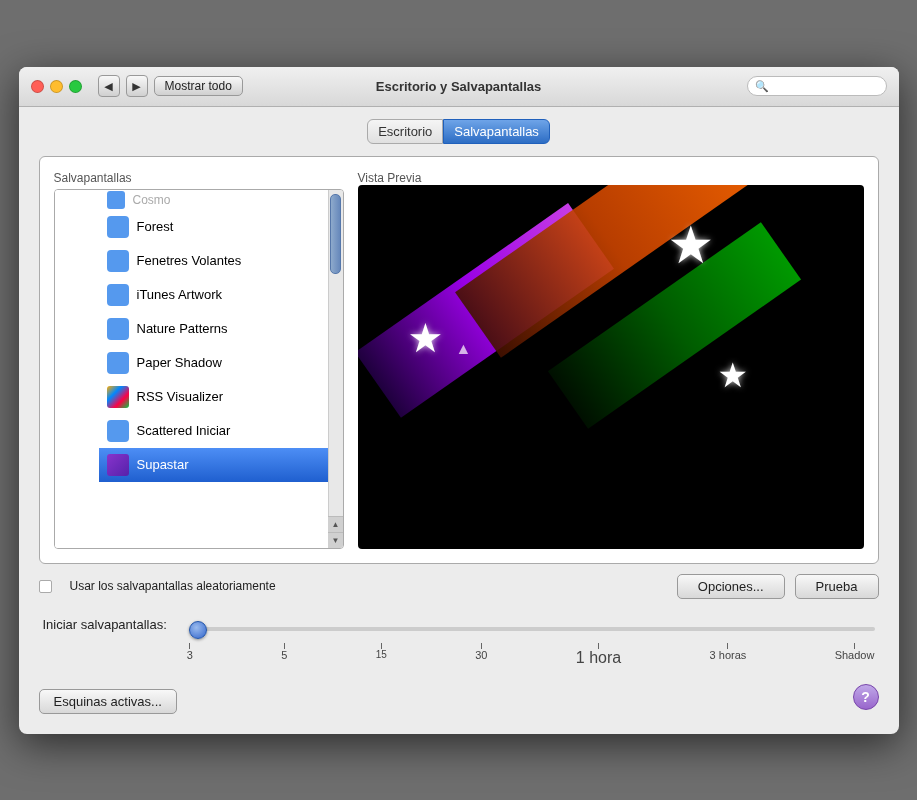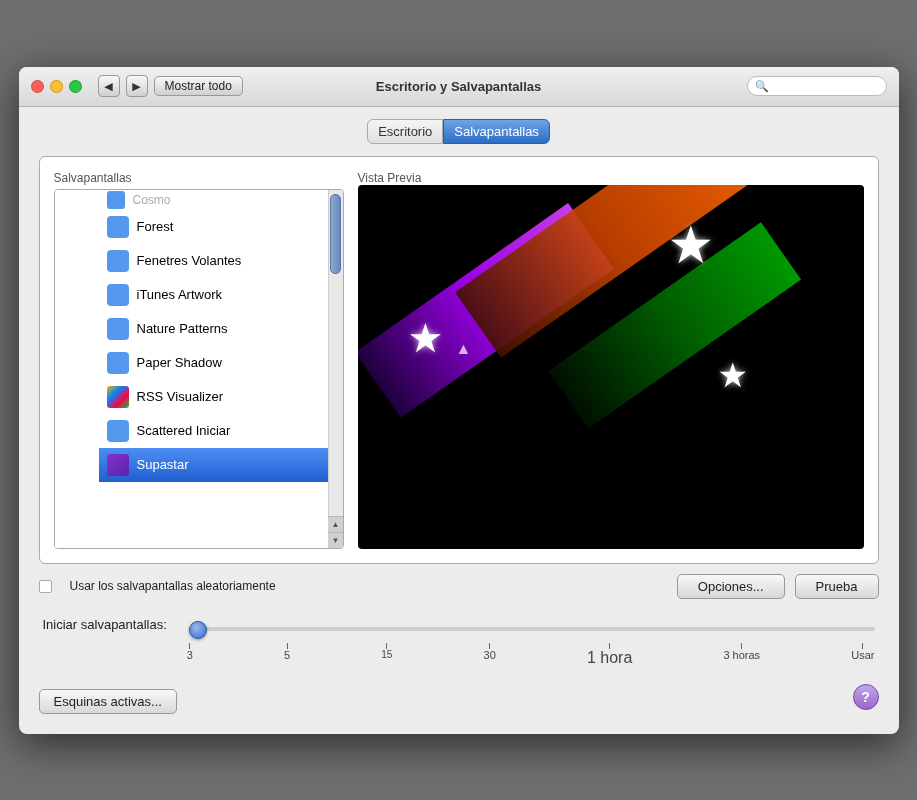--- a/index.html
+++ b/index.html
@@ -492,21 +492,21 @@
               <div style="display:flex;flex-direction:column;align-items:center;">
                 <div style="width:1px;height:6px;background:#666;"></div>
                 <span style="font-size:16px;color:#444;">1 hora</span>
               </div>
               <div style="display:flex;flex-direction:column;align-items:center;">
                 <div style="width:1px;height:6px;background:#666;"></div>
                 <span style="font-size:11px;color:#444;">3 horas</span>
               </div>
               <div style="display:flex;flex-direction:column;align-items:center;">
                 <div style="width:1px;height:6px;background:#666;"></div>
-                <span style="font-size:11px;color:#444;">Usar</span>
+                <span style="font-size:11px;color:#444;">Shadow</span>
               </div>
             </div>
           </div>
         </div>
       </div>
     </div>
 
     <div class="footer-row">
       <button class="corners-btn">Esquinas activas...</button>
       <div class="help-btn">?</div>

